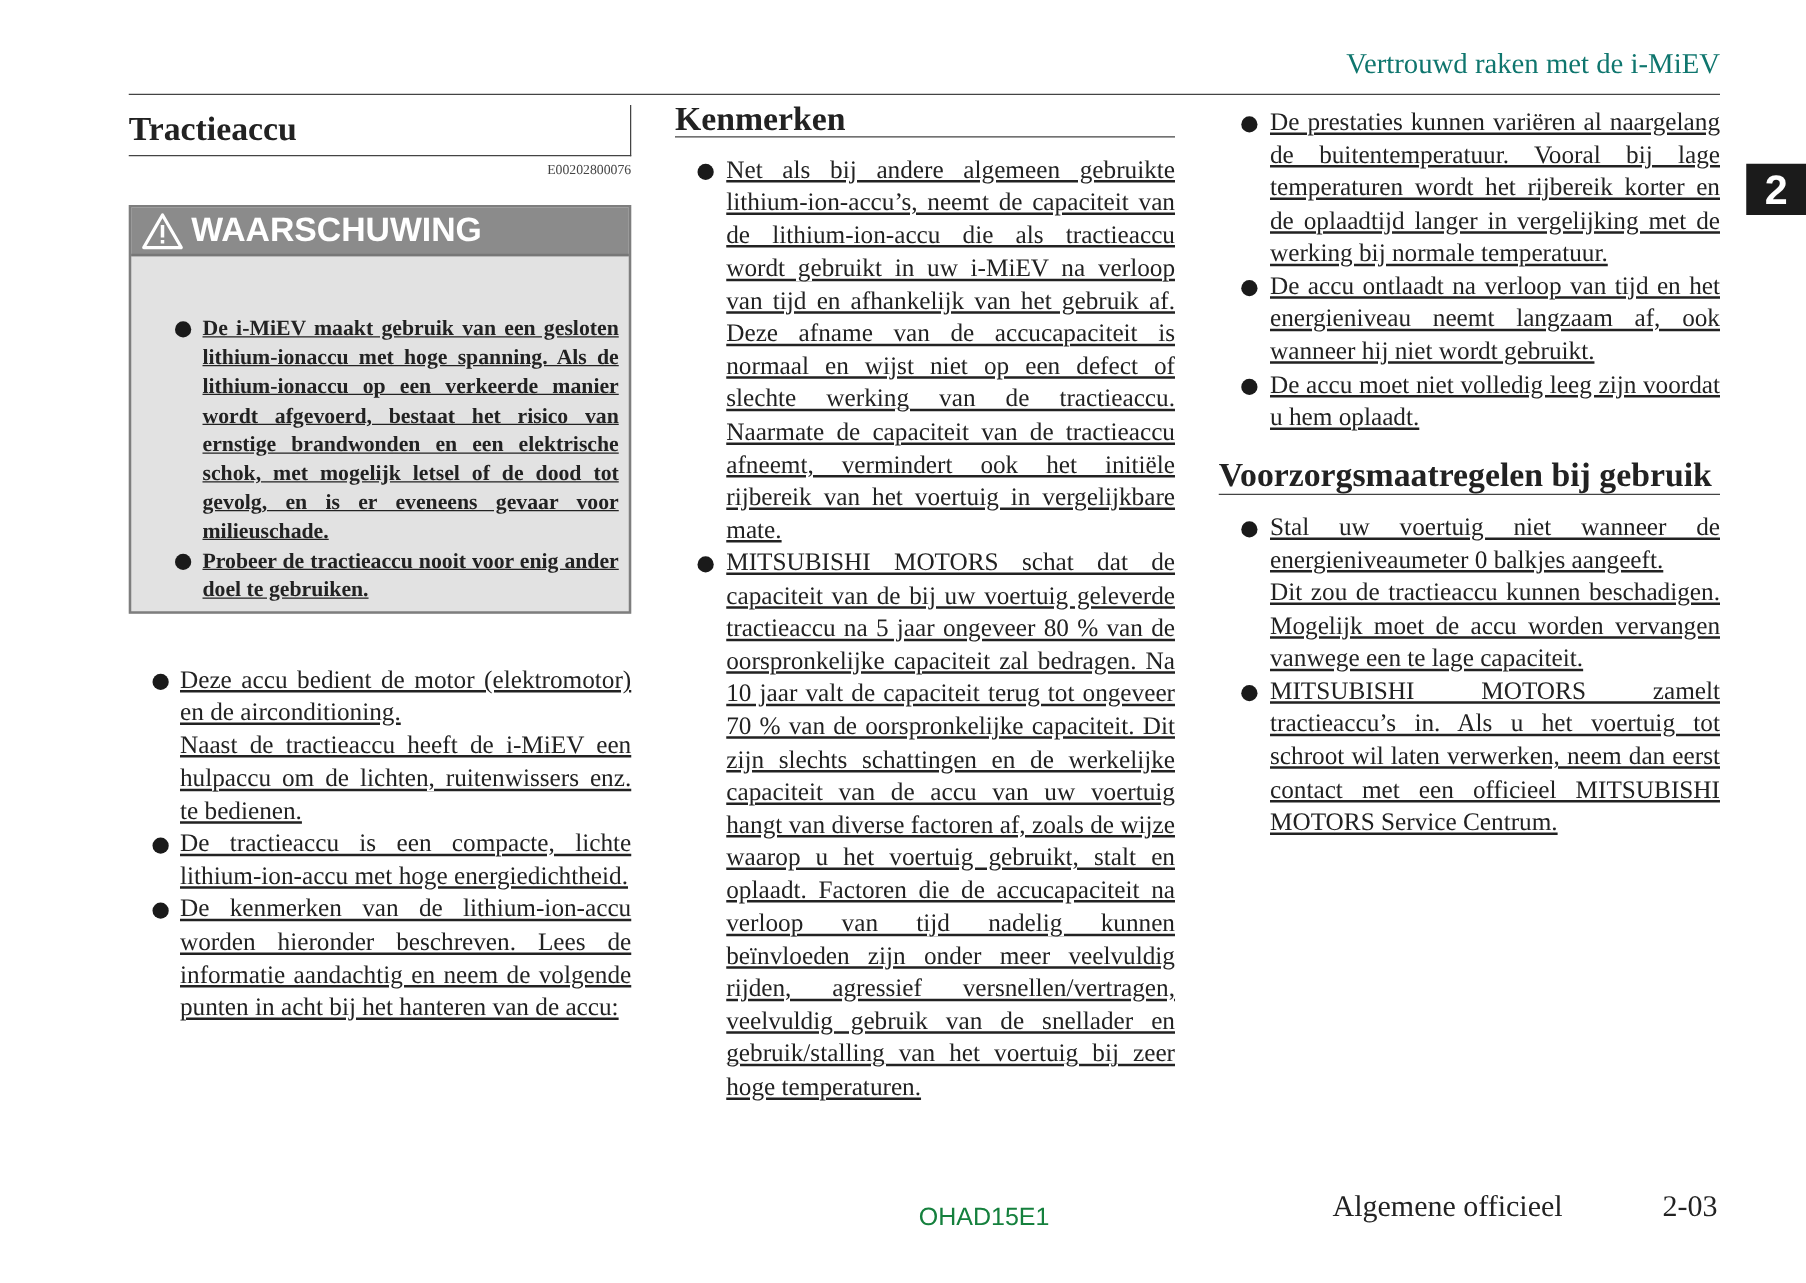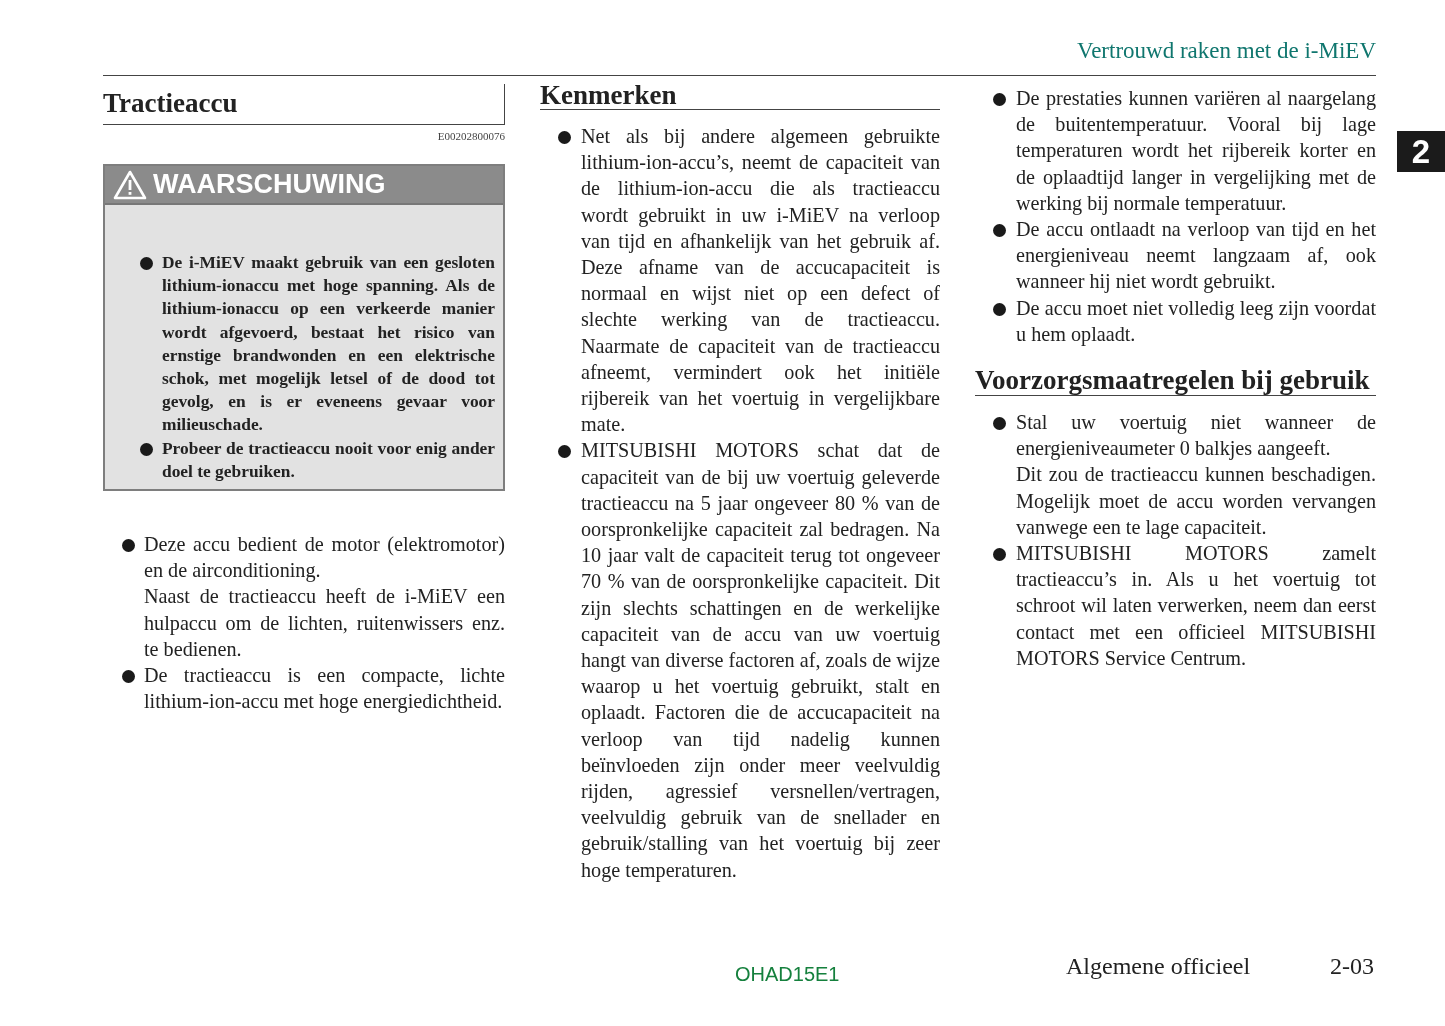--- a/index.html
+++ b/index.html
@@ -20,21 +20,21 @@
                    position:relative;font-family:Liberation Serif, serif; }
   .sec-title-box h1 { margin:0; font-size:27px; font-weight:bold; line-height:34px; color:#222; padding-top:2px; }
   .code { text-align:right; font-size:11px; color:#444; margin-top:4px; line-height:14px; }
   .warning { margin-top:21px; border:2px solid #7e7e7e; background:#e2e2e2; }
   .warning-head { background:#8b8b8b; color:#fff; height:37px; display:flex; align-items:center;
                   padding-left:8px; font-family:"Liberation Sans", sans-serif; font-weight:bold; font-size:27px;
                   border-bottom:2px solid #777; }
   .warning-head svg { margin-right:6px; }
   .warning-body { padding:6px 8px 6px 16px; font-weight:bold; font-size:17.4px; line-height:23.2px; }
   ul.bullets { list-style:none; margin:0; padding:0; }
-  ul.bullets li { position:relative; padding-left:41px; text-align:justify; }
+  ul.bullets li { position:relative; padding-left:41px; text-align:justify;text-decoration:underline; }
   .warning-body ul.bullets li { padding-left:26px; }
   .bullet { position:absolute; left:18px; top:8px; width:13px; height:13px; border-radius:50%; background:#1a1a1a; }
   .warning-body .bullet { left:4px; top:6px; }
   .col1 ul.bullets { margin-top:40px; }
   .col1 ul.bullets li { padding-left:41px; }
   .col1 ul.bullets .bullet { left:19px; }
   .h2 { font-size:27px; font-weight:bold; line-height:26px; color:#222; border-bottom:1.5px solid #444; padding-bottom:2px; text-align:justify; }
   .h2.k { margin-top:-2px; padding-bottom:1px; }
   .col2 ul.bullets { margin-top:13px; }
   .col3 ul.bullets li .bullet { left:18px; }
@@ -70,20 +70,21 @@
       <ul class="bullets">
         <li><span class="bullet"></span><span>De i-MiEV maakt gebruik van een gesloten lithium-ionaccu met hoge spanning. Als de lithium-ionaccu op een verkeerde manier wordt afgevoerd, bestaat het risico van ernstige brandwonden en een elektrische schok, met mogelijk letsel of de dood tot gevolg, en is er eveneens gevaar voor milieuschade.</span></li>
         <li><span class="bullet"></span><span>Probeer de tractieaccu nooit voor enig ander doel te gebruiken.</span></li>
       </ul>
     </div>
   </div>
 
   <ul class="bullets">
     <li><span class="bullet"></span><span>Deze accu bedient de motor (elektromotor) en de airconditioning.</span><span class="sub-para">Naast de tractieaccu heeft de i-MiEV een hulpaccu om de lichten, ruitenwissers enz. te bedienen.</span></li>
     <li><span class="bullet"></span><span>De tractieaccu is een compacte, lichte lithium-ion-accu met hoge energiedichtheid.</span></li>
+    <li><span class="bullet"></span><span>De kenmerken van de lithium-ion-accu worden hieronder beschreven. Lees de informatie aandachtig en neem de volgende punten in acht bij het hanteren van de accu:</span></li>
   </ul>
 </div>
 
 <div class="col col2">
   <div class="h2 k">Kenmerken</div>
   <ul class="bullets">
     <li><span class="bullet"></span><span>Net als bij andere algemeen gebruikte lithium-ion-accu’s, neemt de capaciteit van de lithium-ion-accu die als tractieaccu wordt gebruikt in uw i-MiEV na verloop van tijd en afhankelijk van het gebruik af. Deze afname van de accucapaciteit is normaal en wijst niet op een defect of slechte werking van de tractieaccu. Naarmate de capaciteit van de tractieaccu afneemt, vermindert ook het initiële rijbereik van het voertuig in vergelijkbare mate.</span></li>
     <li><span class="bullet"></span><span>MITSUBISHI MOTORS schat dat de capaciteit van de bij uw voertuig geleverde tractieaccu na 5 jaar ongeveer 80 % van de oorspronkelijke capaciteit zal bedragen. Na 10 jaar valt de capaciteit terug tot ongeveer 70 % van de oorspronkelijke capaciteit. Dit zijn slechts schattingen en de werkelijke capaciteit van de accu van uw voertuig hangt van diverse factoren af, zoals de wijze waarop u het voertuig gebruikt, stalt en oplaadt. Factoren die de accucapaciteit na verloop van tijd nadelig kunnen beïnvloeden zijn onder meer veelvuldig rijden, agressief versnellen/vertragen, veelvuldig gebruik van de snellader en gebruik/stalling van het voertuig bij zeer hoge temperaturen.</span></li>
   </ul>
 </div>

